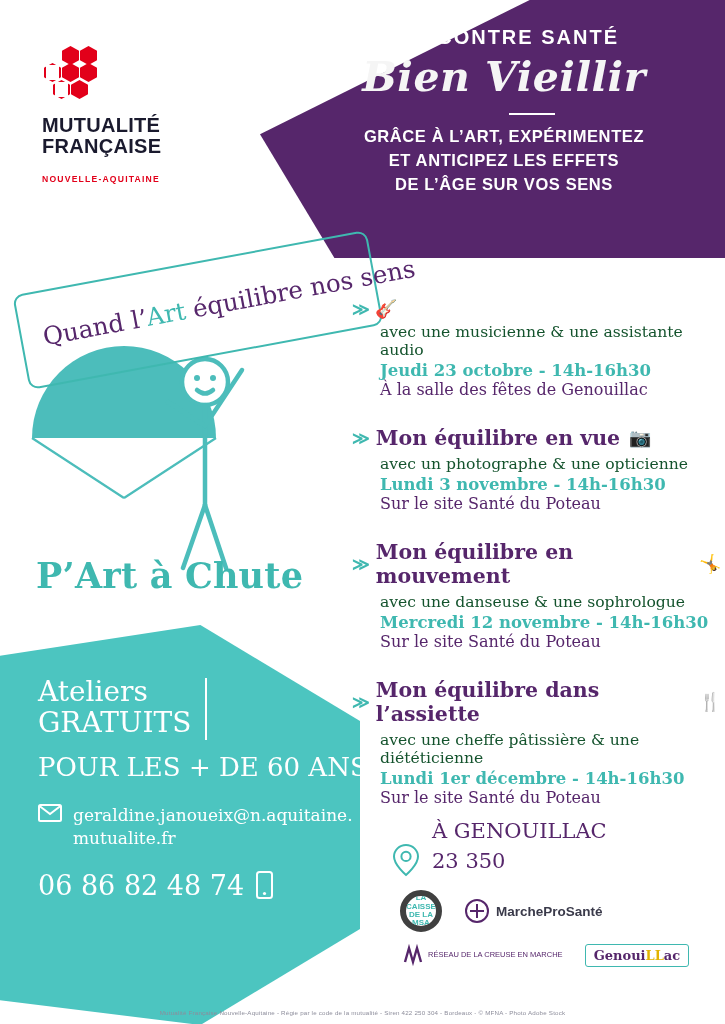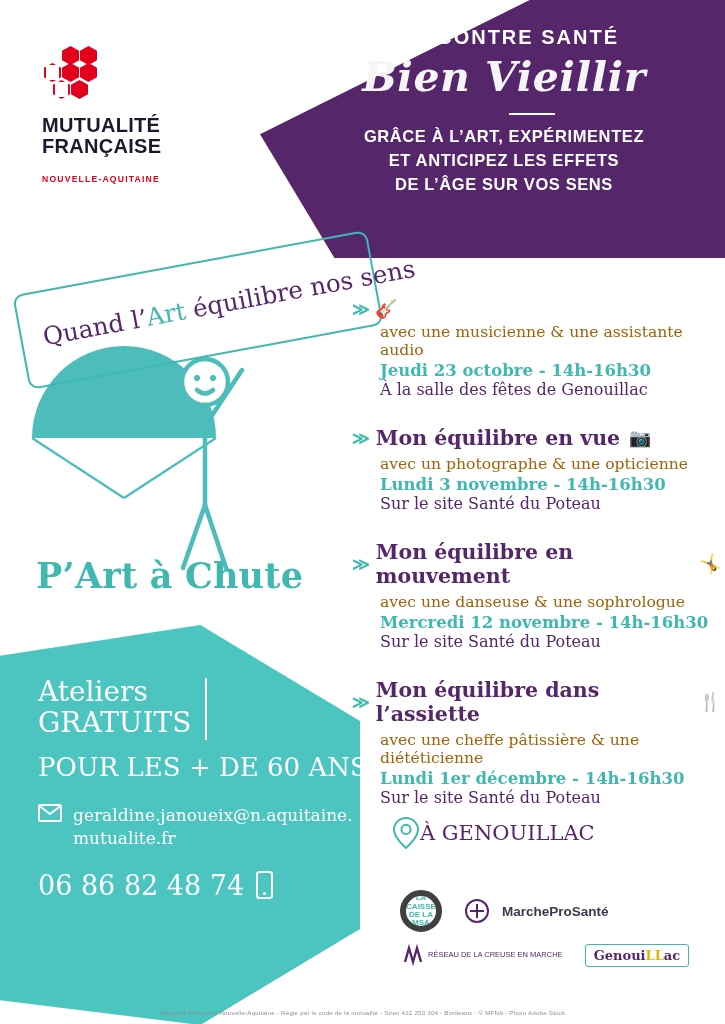--- a/index.html
+++ b/index.html
@@ -165,53 +165,53 @@
   .item-head {
     display: flex; align-items: center; gap: 9px;
     font-family: "DejaVu Serif", serif;
     font-size: 20.5px;
     color: #56266b;
     font-weight: bold;
   }
   .chev { color: #3fb8b0; font-size: 17px; letter-spacing: -3px; line-height: 1; }
   .item-with {
     font-family: "DejaVu Serif", serif;
-    font-size: 15.6px; color: #a16207; margin: 5px 0 2px 28px;
+    font-size: 15.6px; color: #14532d; margin: 5px 0 2px 28px;
   }
   .item-date {
     font-family: "DejaVu Serif", serif;
     font-size: 16.5px; color: #3fb8b0; margin-left: 28px; font-weight: bold;
   }
   .item-place {
     font-family: "DejaVu Serif", serif;
     font-size: 16px; color: #56266b; margin-left: 28px;
   }
   .emoji { font-size: 18px; line-height: 1; }
 
   
   .location {
     position: absolute; left: 392px; top: 816px; z-index: 4;
-    display: flex; align-items: center; 
+    display: flex; align-items: flex-end; gap: 12px;
   }
   .loc-text {
     font-family: "DejaVu Serif", serif;
     color: #56266b; font-size: 21px; line-height: 1.45;
   }
 
   
   .partners { position: absolute; left: 400px; top: 890px; width: 300px; z-index: 4; }
   .prow { display: flex; align-items: center; gap: 22px; margin-bottom: 10px; }
   .plogo-circle {
     width: 42px; height: 42px; border-radius: 50%;
     border: 6px solid #404040; display: flex; align-items: center; justify-content: center;
     font-size: 8px; color: #3fb8b0; text-align: center; line-height: 1.05;
     overflow: hidden;
     font-weight: bold;
   }
-  .mps { display: flex; align-items: center; gap: 12px; }
+  .mps { display: flex; align-items: center; gap: 6px; }
   .mps-label { font-size: 13.5px; font-weight: bold; color: #3a3a4a; }
   .plogo-small { font-size: 7.5px; color: #56266b; line-height: 1.05; }
   .genouillac-logo {
     border: 1.6px solid #3fb8b0; border-radius: 3px;
     padding: 3px 8px; font-size: 13px; color: #56266b;
     font-family: "DejaVu Serif", serif; font-weight: bold;
   }
   .genouillac-logo .g-accent { color: #e2b400; }
 
   
@@ -354,20 +354,21 @@
     </div>
   </div>
 
   <div class="location">
     <svg width="28" height="34" viewBox="0 0 28 34">
       <path d="M14 2 C7.4 2 2 7.2 2 13.6 C2 22 14 32 14 32 C14 32 26 22 26 13.6 C26 7.2 20.6 2 14 2 Z" fill="none" stroke="#3fb8b0" stroke-width="2"></path>
       <circle cx="14" cy="13.4" r="4.6" fill="none" stroke="#3fb8b0" stroke-width="2"></circle>
     </svg>
     <div class="loc-text">
       <div>À GENOUILLAC</div>
+      <div>23 350</div>
     </div>
   </div>
 
   <div class="partners">
     <div class="prow">
       <div class="plogo-circle">
         <span>LA CAISSE DE LA MSA</span>
       </div>
       <div class="mps">
         <svg width="26" height="26" viewBox="0 0 26 26">

